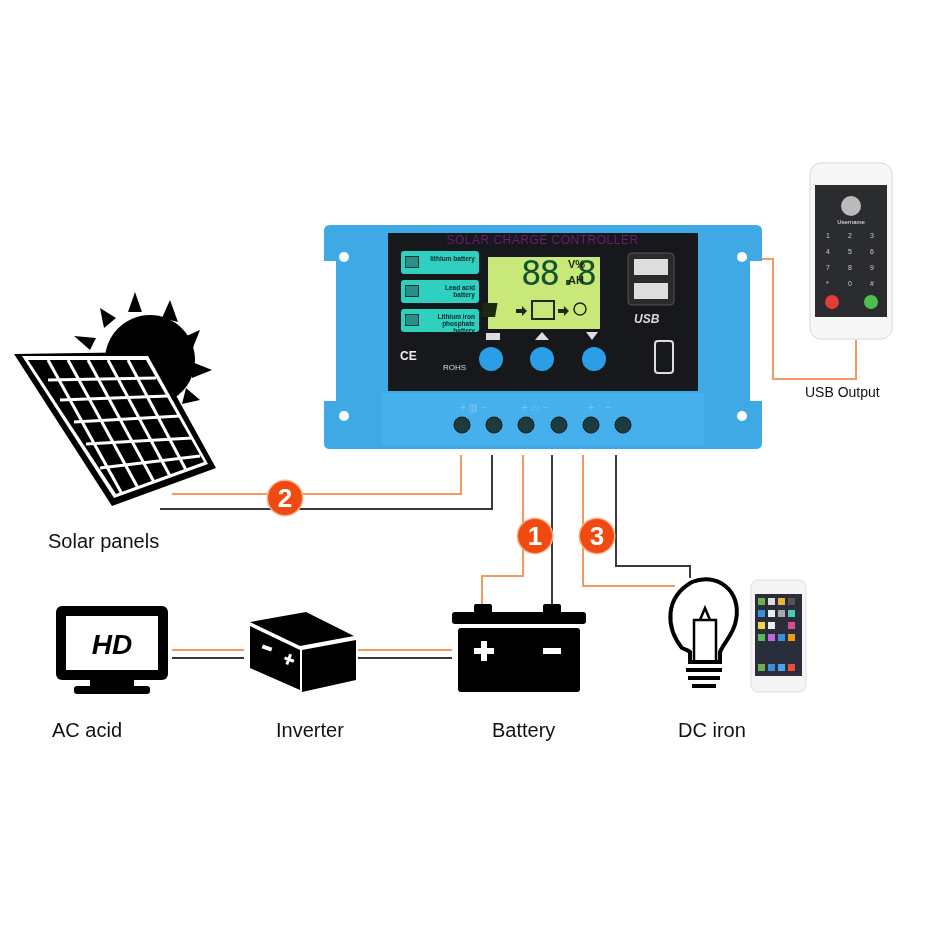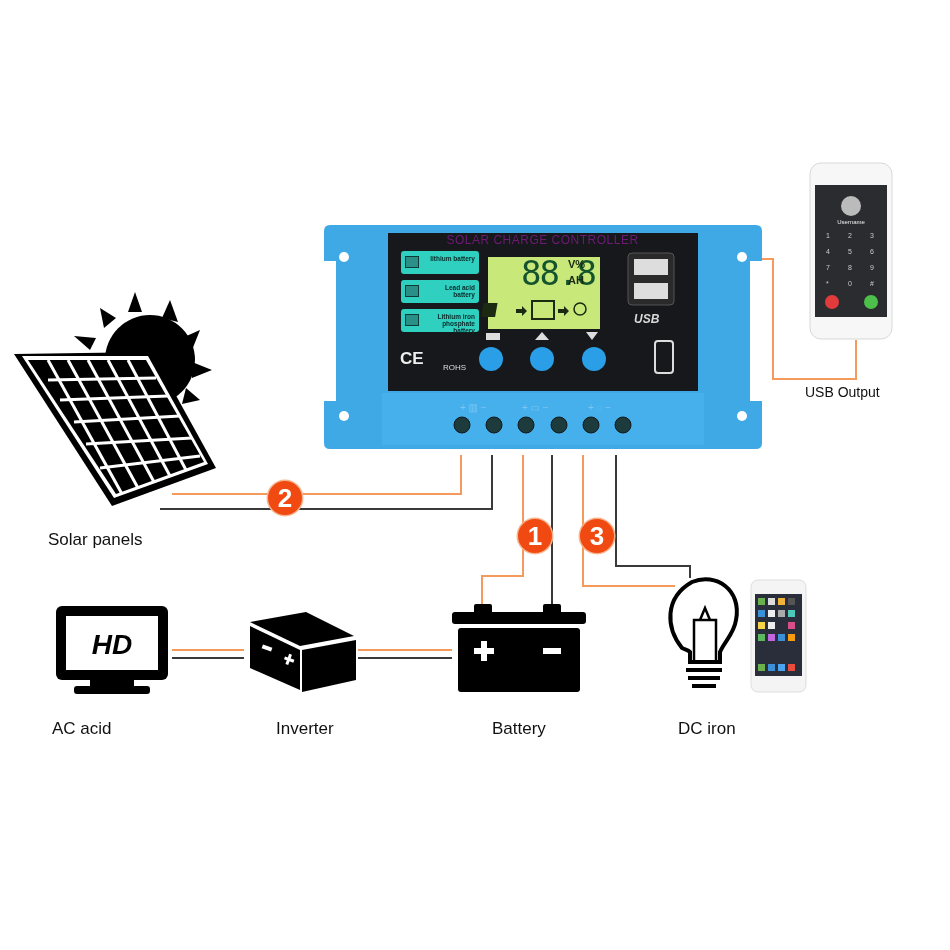--- a/index.html
+++ b/index.html
@@ -1,27 +1,27 @@
 <!DOCTYPE html>
 <html><head>
 <meta charset="utf-8">
 <style>
   html,body{margin:0;padding:0;background:#fff;}
   body{width:950px;height:950px;position:relative;overflow:hidden;font-family:"Liberation Sans",sans-serif;}
   .abs{position:absolute;}
-  .label{position:absolute;font-size:17px;color:#111;white-space:nowrap;}
+  .label{position:absolute;font-size:20px;color:#111;white-space:nowrap;}
   svg{position:absolute;left:0;top:0;}
   .ctrl{position:absolute;left:322px;top:221px;width:442px;height:230px;}
   .panel-title{position:absolute;left:390px;top:233px;width:305px;text-align:center;color:#701a75;font-size:12px;letter-spacing:0.5px;}
   .btype{position:absolute;left:401px;width:78px;height:23px;background:#2fd0c0;border-radius:3px;font-size:6.5px;line-height:7px;color:#0b2a28;font-weight:bold;text-align:right;box-sizing:border-box;padding:4px 4px 0 22px;}
   .btype .ic{position:absolute;left:4px;top:5px;width:14px;height:12px;border:1.5px solid #0d3a36;background:#2a8f86;box-sizing:border-box;}
   .lcd-digits{position:absolute;left:500px;top:253px;font-family:"DejaVu Sans Mono",monospace;font-size:34px;color:#14532d;letter-spacing:-2px;margin-left:21px;}
   .lcd-unit{position:absolute;font-size:11px;color:#1b2a10;font-weight:bold;}
   .usb-text{position:absolute;left:634px;top:312px;color:#d8d8d8;font-size:12px;font-style:italic;font-weight:bold;}
-  .ce{position:absolute;left:400px;top:349px;color:#eee;font-size:17px;font-weight:bold;}
+  .ce{position:absolute;left:400px;top:349px;color:#eee;font-size:12px;font-weight:bold;}
   .rohs{position:absolute;left:443px;top:363px;color:#ddd;font-size:8px;text-align:right;}
   .badge{position:absolute;width:34px;height:34px;border-radius:50%;background:#f04a12;color:#fff;font-weight:bold;font-size:26px;text-align:center;line-height:34px;box-shadow:0 0 0 1.5px #f7b38c;}
   .usb-out{position:absolute;left:805px;top:384px;font-size:14px;color:#111;}
 </style>
 </head>
 <body>
 
 <svg width="950" height="950" viewBox="0 0 950 950">
 
   <g fill="none" stroke-width="2">

